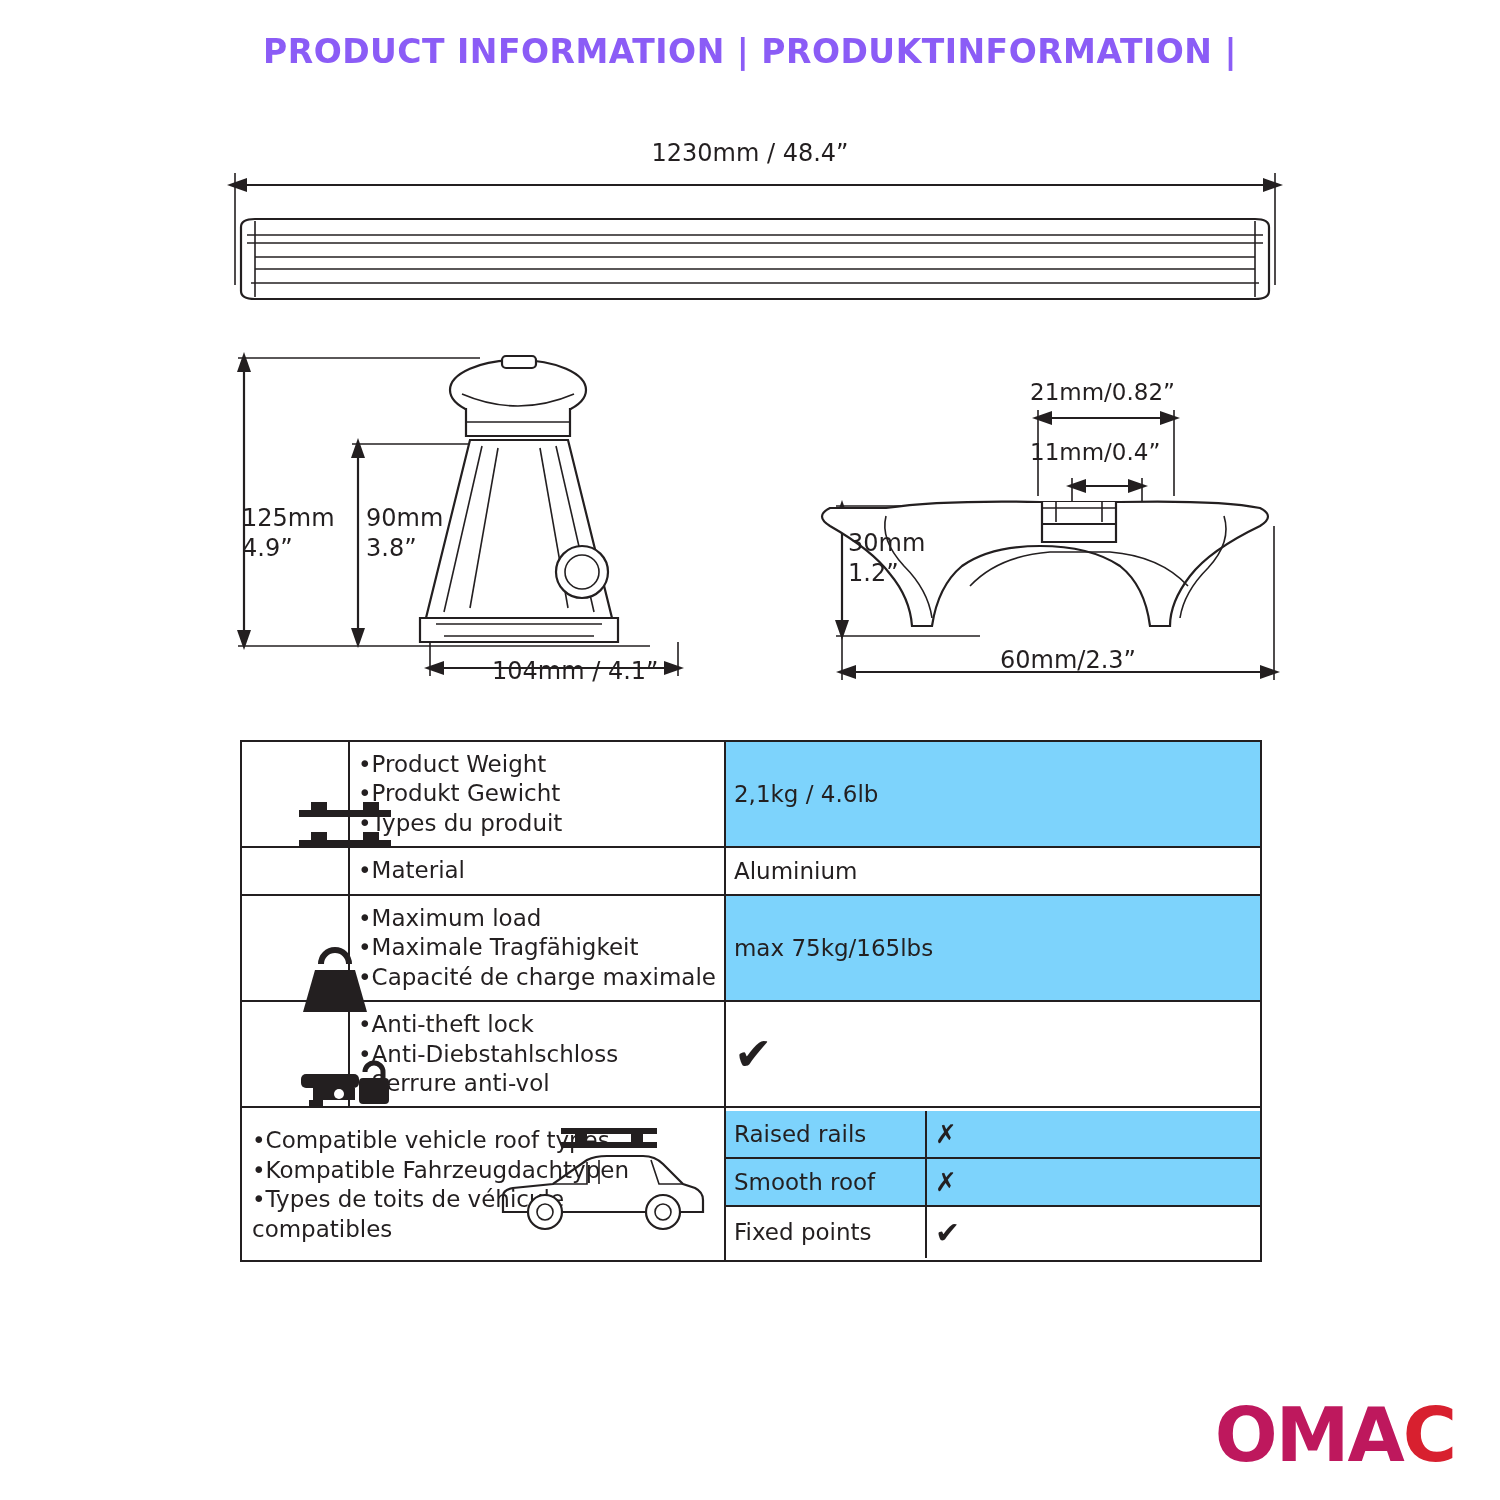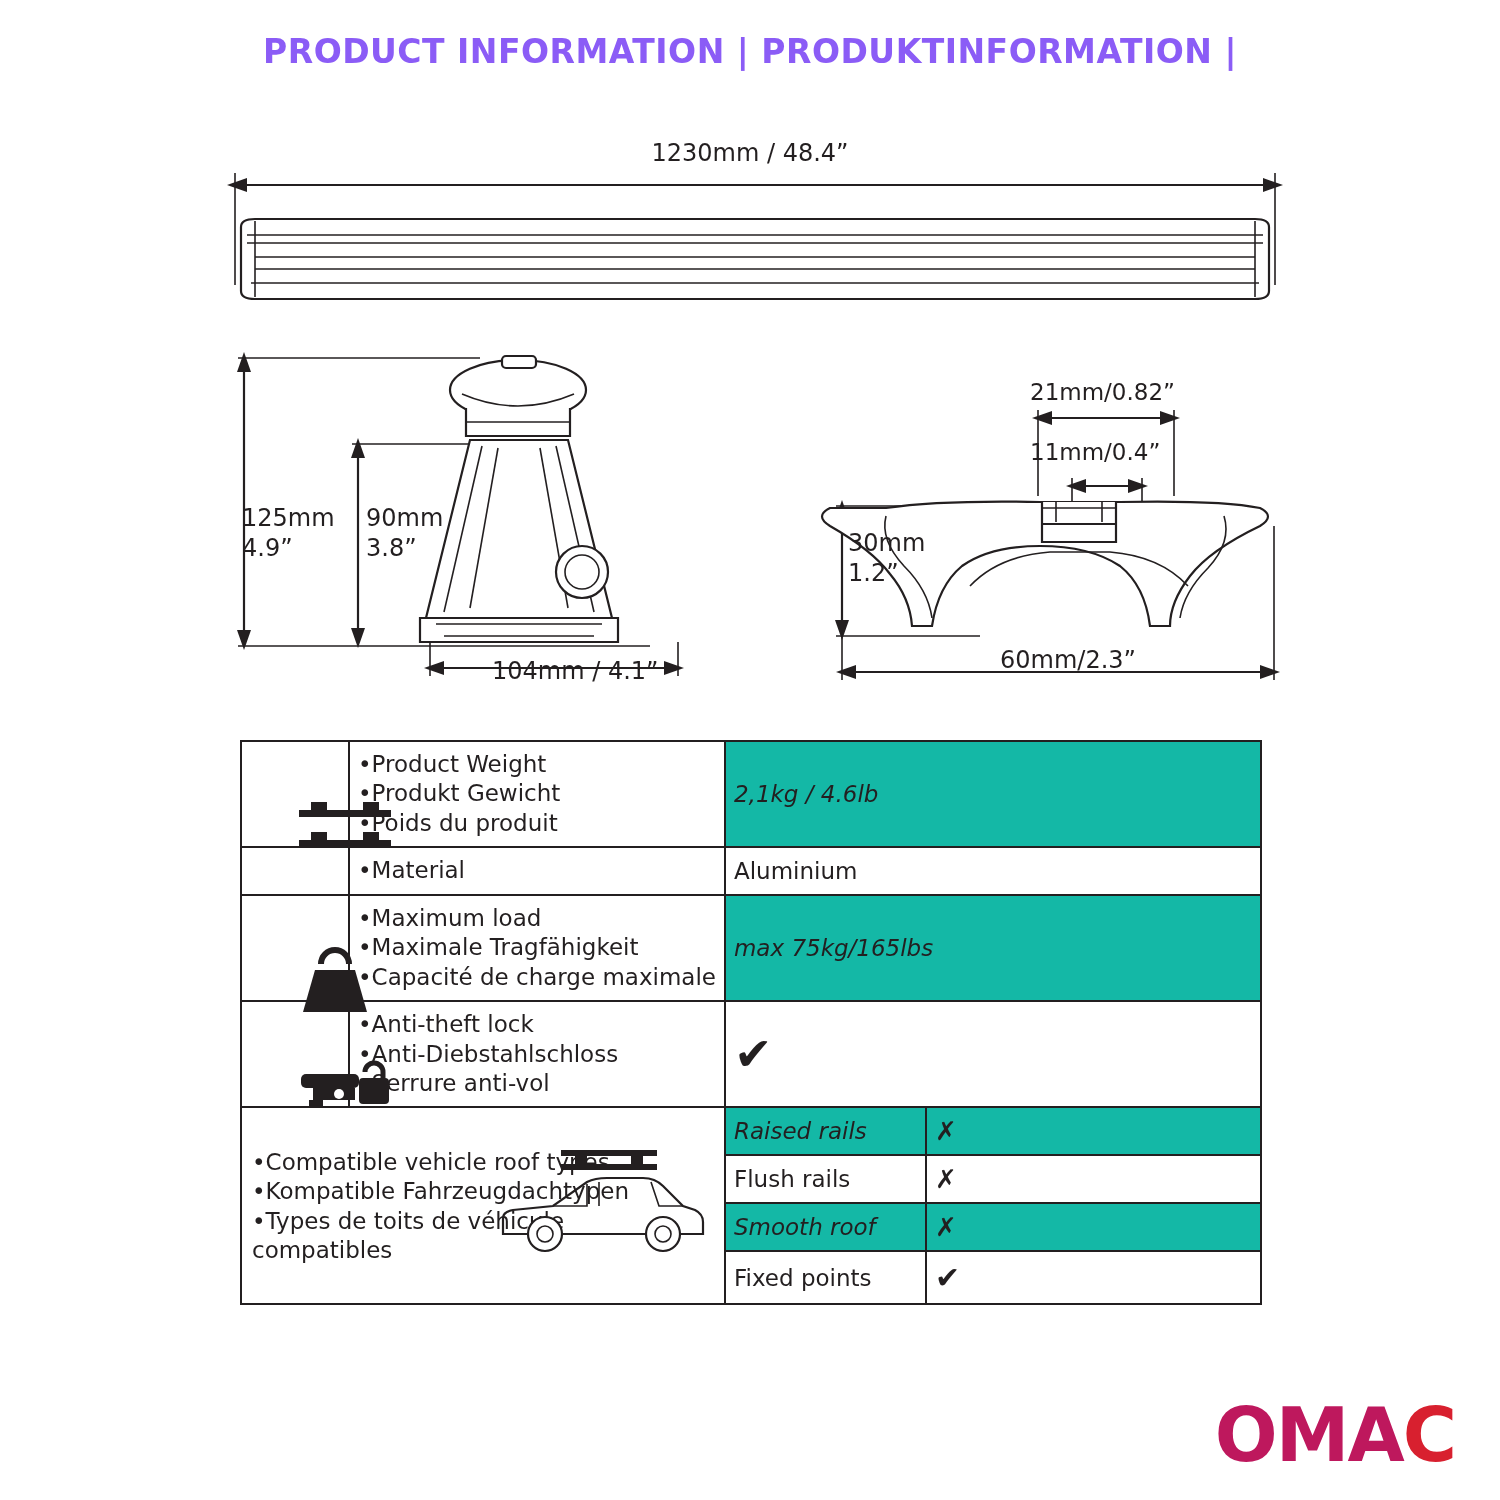--- a/index.html
+++ b/index.html
@@ -53,21 +53,21 @@
     font-size:23px;
   }
   .spec-table td {
     border:2px solid #231f20;
     vertical-align:middle;
     padding:8px;
   }
   .icon-cell { width:108px; text-align:center; padding:6px 0; }
   .label-cell { padding:10px 8px 10px 4px; }
   .value-cell { padding:10px 0 10px 22px; }
-  .shaded { background:#14b8a6;font-style:italic; }
+  .shaded { background:#7dd3fc; }
   .lbl-line { line-height:1.28; white-space:nowrap; }
   .lbl-wrap { line-height:1.28; }
   .roof-sub { width:100%; border-collapse:collapse; }
   .roof-sub td { border:none; }
   .roof-sub tr td { border-top:2px solid #231f20;margin-left:12px; }
   .roof-sub tr:first-child td { border-top:none; }
   .roof-name { width:200px; padding:14px 0 14px 18px; border-right:2px solid #231f20 !important; }
   .roof-mark { padding:14px 0 14px 20px; font-size:26px; }
   .check { font-size:30px; }
   .cross { font-size:26px; }
@@ -223,21 +223,21 @@
             <rect x="4" y="46" width="92" height="7" fill="#231f20"></rect>
             <rect x="16" y="8" width="16" height="9" fill="#231f20"></rect>
             <rect x="68" y="8" width="16" height="9" fill="#231f20"></rect>
             <rect x="16" y="38" width="16" height="9" fill="#231f20"></rect>
             <rect x="68" y="38" width="16" height="9" fill="#231f20"></rect>
           </svg>
         </td>
         <td class="label-cell" style="width:340px;">
           <div class="lbl-line">•Product Weight</div>
           <div class="lbl-line">•Produkt Gewicht</div>
-          <div class="lbl-line">•Poids du produit</div>
+          <div class="lbl-line">•Types du produit</div>
         </td>
         <td class="value-cell shaded">2,1kg / 4.6lb</td>
       </tr>
 
       <tr>
         <td class="icon-cell"></td>
         <td class="label-cell">
           <div class="lbl-line">•Material</div>
         </td>
         <td class="value-cell">Aluminium</td>
@@ -304,24 +304,20 @@
           </div>
         </td>
         <td style="padding:0;">
           <table class="roof-sub">
             <tbody>
               <tr>
                 <td class="roof-name shaded">Raised rails</td>
                 <td class="roof-mark shaded cross">✗</td>
               </tr>
               <tr>
-                <td class="roof-name">Flush rails</td>
-                <td class="roof-mark cross">✗</td>
-              </tr>
-              <tr>
                 <td class="roof-name shaded">Smooth roof</td>
                 <td class="roof-mark shaded cross">✗</td>
               </tr>
               <tr>
                 <td class="roof-name">Fixed points</td>
                 <td class="roof-mark check">✔</td>
               </tr>
             </tbody>
           </table>
         </td>

